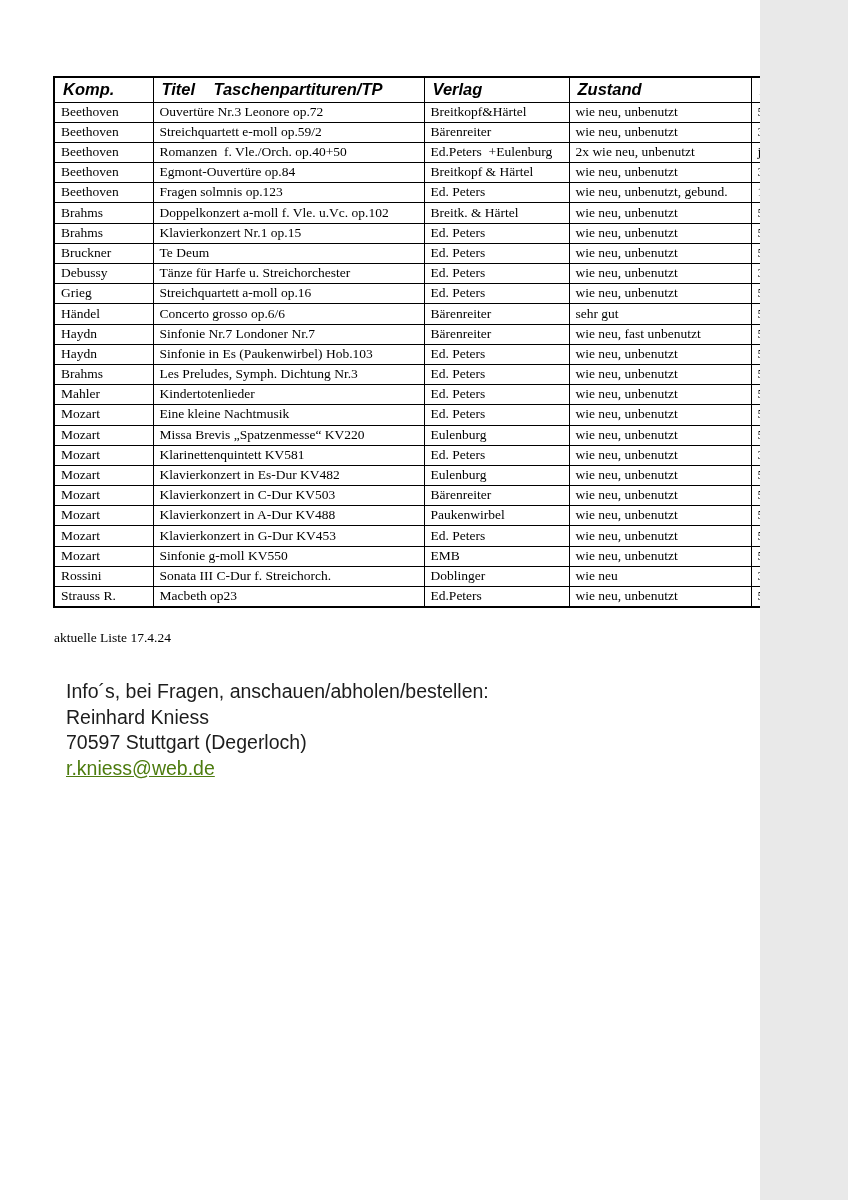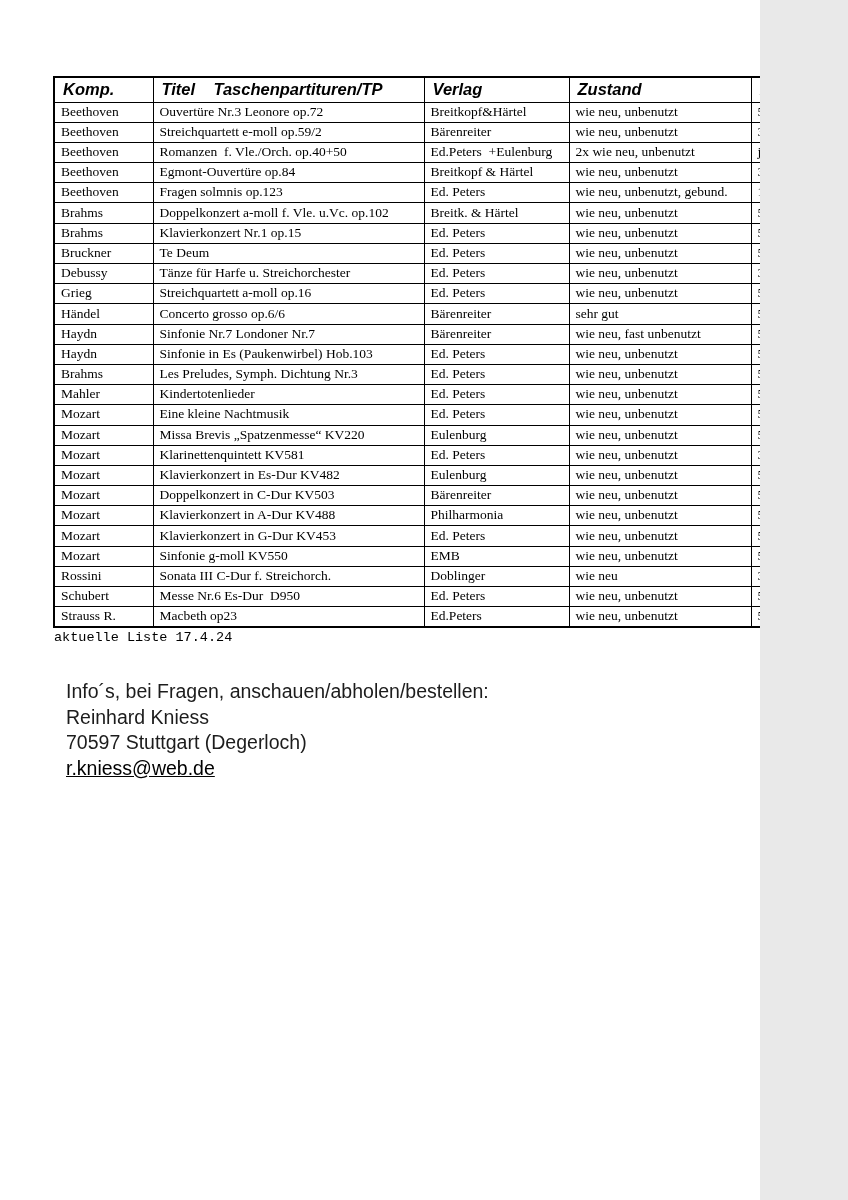--- a/index.html
+++ b/index.html
@@ -44,21 +44,21 @@
     font-size: 13.5px;
     height: 20.2px;
     padding: 1px 4px 1px 6px;
     white-space: pre-wrap;
     line-height: 1.1;
   }
   .footnote {
     position: absolute;
     left: 54px;
     top: 630px;
-    font-family: Liberation Mono, monospace;
+    font-family: Liberation Serif, serif;
     font-size: 13.5px;
   }
   .contact {
     position: absolute;
     left: 66px;
     top: 679px;
     font-family: "Liberation Sans", sans-serif;
     font-size: 19.5px;
     line-height: 25.5px;
     color: #1c1c1c;
@@ -220,29 +220,29 @@
         </tr>
         <tr>
           <td>Mozart</td>
           <td>Klavierkonzert in Es-Dur KV482</td>
           <td>Eulenburg</td>
           <td>wie neu, unbenutzt</td>
           <td>5€</td>
         </tr>
         <tr>
           <td>Mozart</td>
-          <td>Doppelkonzert in C-Dur KV503</td>
+          <td>Klavierkonzert in C-Dur KV503</td>
           <td>Bärenreiter</td>
           <td>wie neu, unbenutzt</td>
           <td>5€</td>
         </tr>
         <tr>
           <td>Mozart</td>
           <td>Klavierkonzert in A-Dur KV488</td>
-          <td>Philharmonia</td>
+          <td>Paukenwirbel</td>
           <td>wie neu, unbenutzt</td>
           <td>5€</td>
         </tr>
         <tr>
           <td>Mozart</td>
           <td>Klavierkonzert in G-Dur KV453</td>
           <td>Ed. Peters</td>
           <td>wie neu, unbenutzt</td>
           <td>5€</td>
         </tr>
@@ -252,42 +252,35 @@
           <td>EMB</td>
           <td>wie neu, unbenutzt</td>
           <td>5€</td>
         </tr>
         <tr>
           <td>Rossini</td>
           <td>Sonata III C-Dur f. Streichorch.</td>
           <td>Doblinger</td>
           <td>wie neu</td>
           <td>3€</td>
-        </tr>
-        <tr>
-          <td>Schubert</td>
-          <td>Messe Nr.6 Es-Dur  D950</td>
-          <td>Ed. Peters</td>
-          <td>wie neu, unbenutzt</td>
-          <td>5€</td>
         </tr>
         <tr>
           <td>Strauss R.</td>
           <td>Macbeth op23</td>
           <td>Ed.Peters</td>
           <td>wie neu, unbenutzt</td>
           <td>5€</td>
         </tr>
       </tbody>
   </table>
 
   <div class="footnote">aktuelle Liste 17.4.24</div>
 
   <div class="contact">
     <div>Info´s, bei Fragen, anschauen/abholen/bestellen:</div>
     <div>Reinhard Kniess</div>
     <div>70597 Stuttgart (Degerloch)</div>
     <div>
-      <a style="color: #000000;">r.kniess@web.de</a>
+      <a style="color: #4d7c0f;">r.kniess@web.de</a>
     </div>
   </div>
 
 </div>
 
 </body></html>

